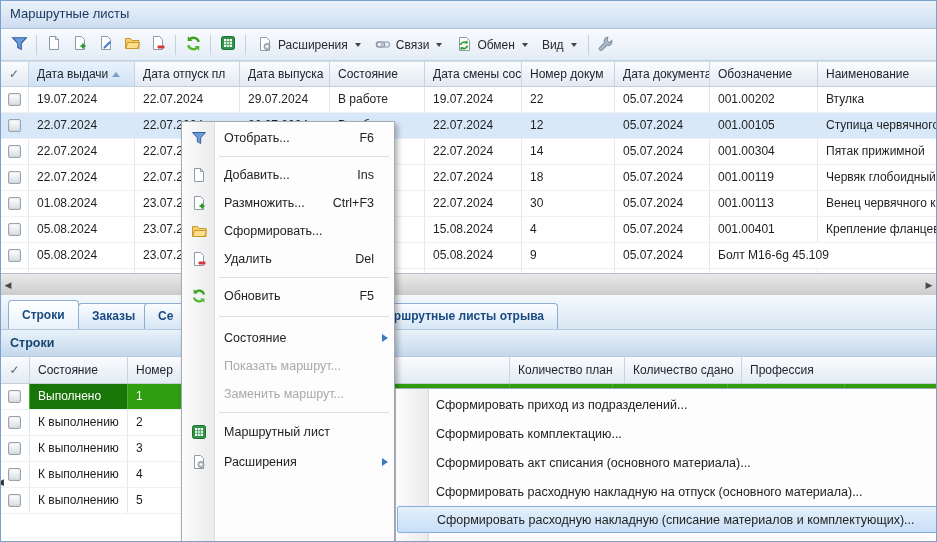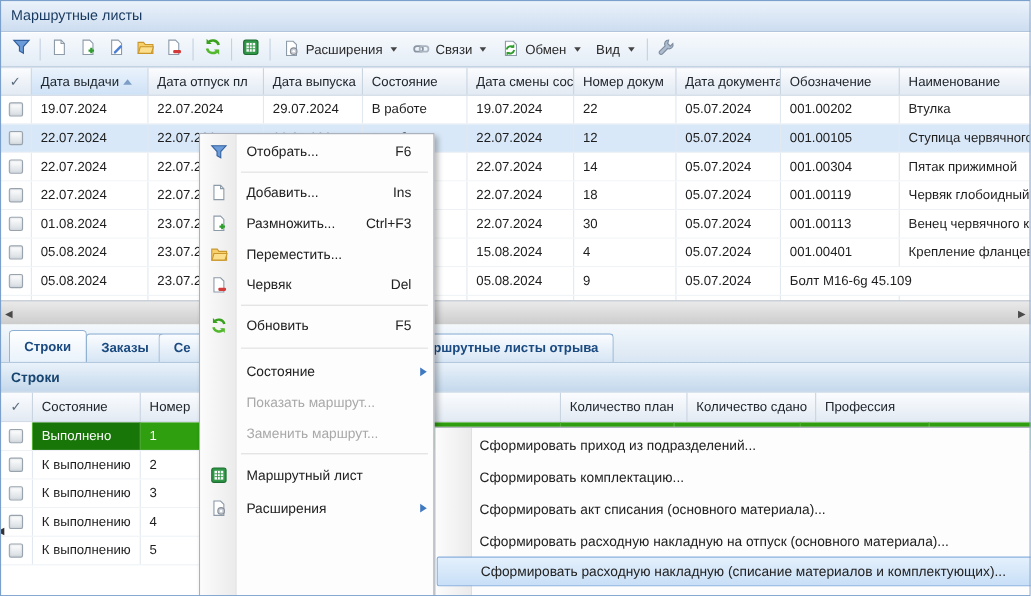--- a/index.html
+++ b/index.html
@@ -418,28 +418,28 @@
           <path d="M11 8.5v5M8.5 11h5" stroke="#2f9e2f" stroke-width="2"></path>
         </svg></span>
     <span>Размножить...</span>
       <span class="sc">Ctrl+F3</span>
   </div>
   <div class="cm-item">
     <span class="cm-ic"><svg width="16" height="16" viewBox="0 0 16 16">
           <path d="M1.5 3.5h5l1.5 2h7v8h-13.5z" fill="#f7cf6b" stroke="#c9972c"></path>
           <path d="M3.5 7.5h12l-2 6H1.8z" fill="#fbdf8d" stroke="#c9972c"></path>
         </svg></span>
-    <span>Переместить...</span>
+    <span>Сформировать...</span>
   </div>
   <div class="cm-item">
     <span class="cm-ic"><svg width="16" height="16" viewBox="0 0 16 16">
           <path d="M3.5 1.5h6l3 3v10h-9z" fill="#fff" stroke="#8d9aa8"></path>
           <rect x="7.5" y="10.5" width="7" height="3" rx="1" fill="#d33a3a"></rect>
         </svg></span>
-    <span>Червяк</span>
+    <span>Удалить</span>
       <span class="sc">Del</span>
   </div>
   <div class="cm-sep"></div>
   <div class="cm-item">
     <span class="cm-ic"><svg width="16" height="16" viewBox="0 0 16 16">
           <path d="M13 6.5A5.2 5.2 0 0 0 3.6 5" fill="none" stroke="#3aa11f" stroke-width="2.2"></path>
           <path d="M2.6 1.2v4.4h4.4z" fill="#3aa11f"></path>
           <path d="M3 9.5a5.2 5.2 0 0 0 9.4 1.5" fill="none" stroke="#54b82f" stroke-width="2.2"></path>
           <path d="M13.4 14.8v-4.4H9z" fill="#54b82f"></path>
         </svg></span>

